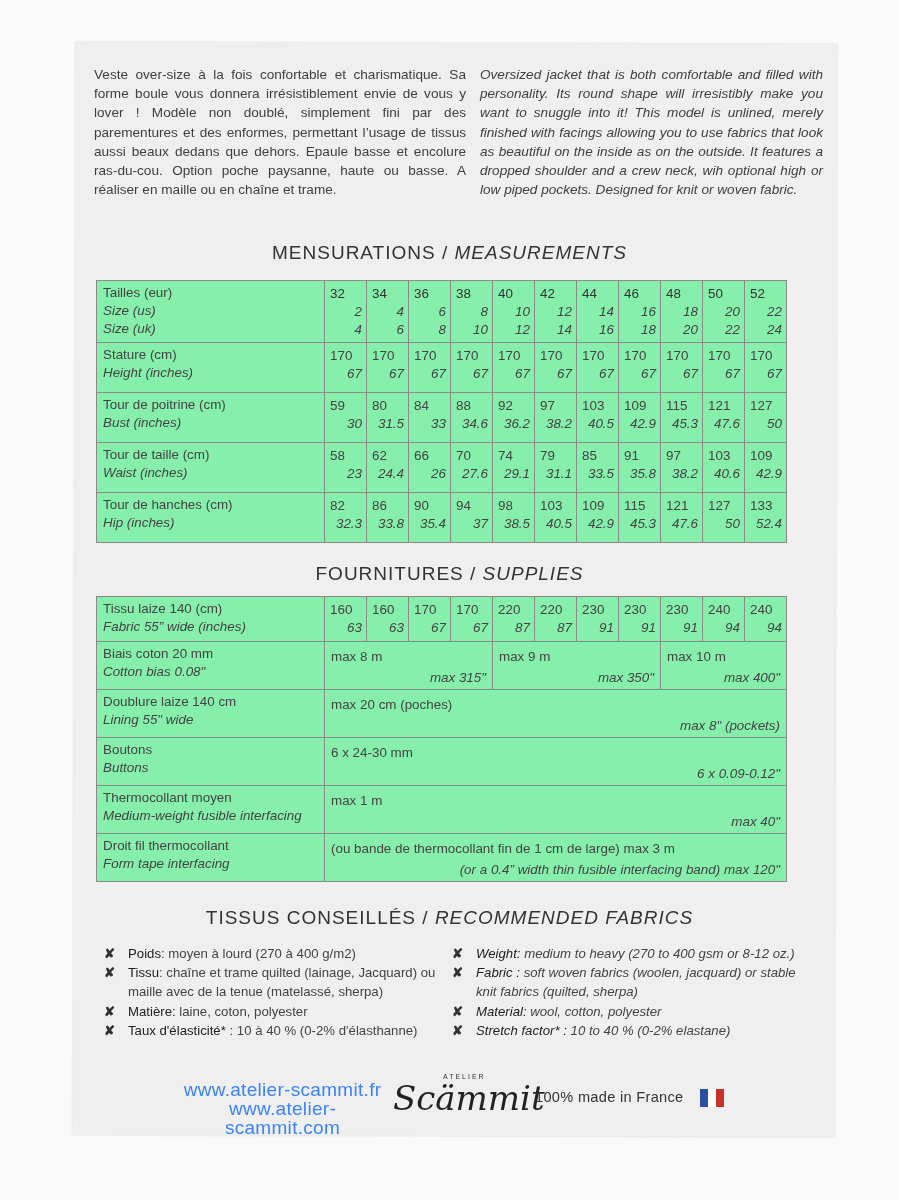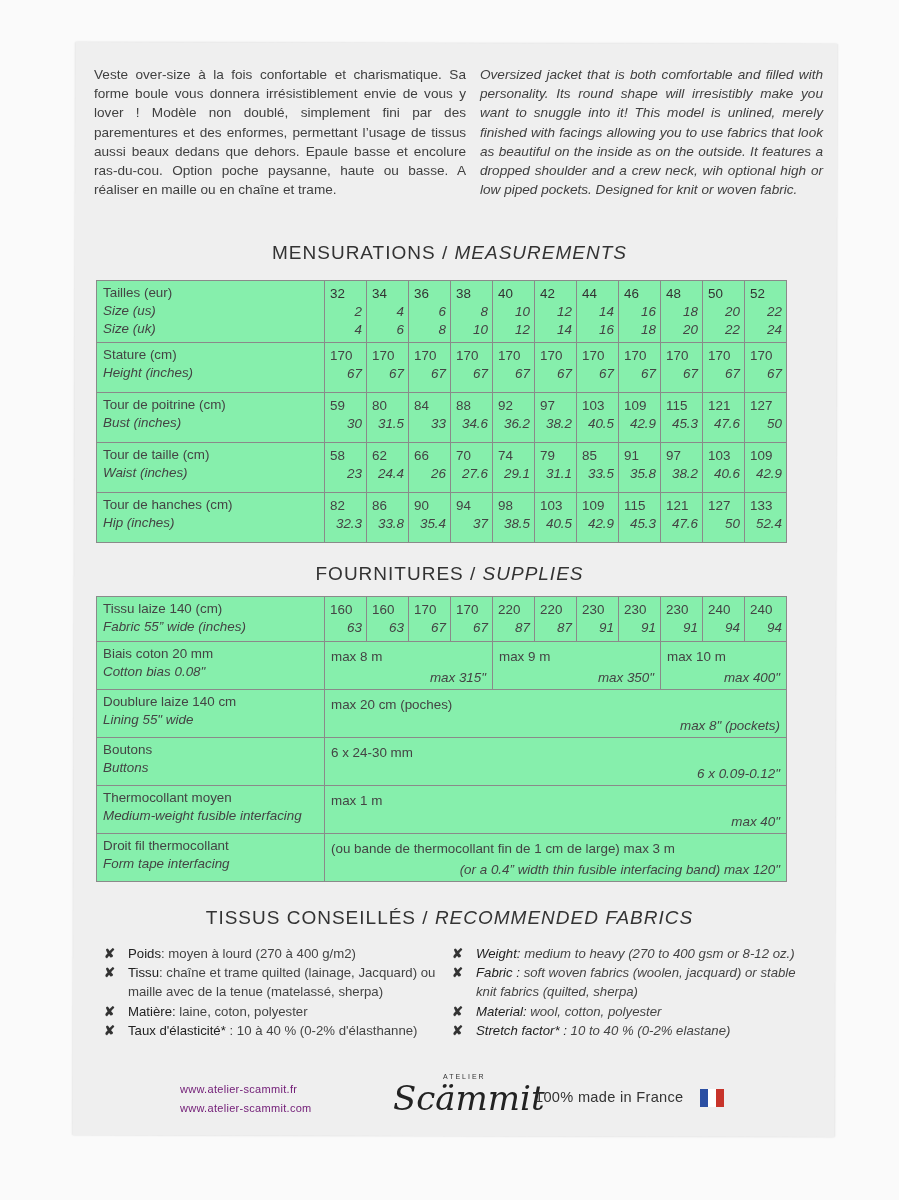--- a/index.html
+++ b/index.html
@@ -33,21 +33,21 @@
   .num .it { display:block; text-align:right; padding-right:4px; font-style:italic; line-height:18px; }
   .num.dark .top { color:#333; }
   .span .top { display:block; padding-left:6px; line-height:18px; padding-top:6px; }
   .span .it { display:block; text-align:right; padding-right:6px; font-style:italic; line-height:18px; padding-top:3px; }
   .fabrics { position:absolute; top:944px; font-size:13.2px; line-height:19.2px; color:#444; }
   .fabrics.fr { left:104px; width:345px; }
   .fabrics.en { left:452px; width:345px; font-style:italic; }
   .fab-item { position:relative; padding-left:24px; }
   .fab-item .x { position:absolute; left:0; top:0; font-style:normal; font-weight:bold; color:#333; }
   .fab-item b { font-weight:normal; color:#222; }
-  .footer-links { position:absolute; left:180px; top:1080px; font-size:11px; line-height:19px; text-align:left; width:205px; color:#701a75; letter-spacing:0.3px; }
+  .footer-links { position:absolute; left:180px; top:1080px; font-size:19px; line-height:19px; text-align:center; width:205px; color:#3b82f6; letter-spacing:0.3px; }
   .logo { position:absolute; left:393px; top:1070px; width:115px; height:60px; }
   .logo .atelier { position:absolute; left:50px; top:3px; font-size:7px; letter-spacing:2px; color:#333; }
   .logo .script { position:absolute; left:0; top:8px; font-family:"DejaVu Serif", serif; font-style:italic; font-size:34px; color:#222; }
   .made { position:absolute; left:535px; top:1089px; font-size:14.6px; color:#333; letter-spacing:0.3px; }
   .flag { position:absolute; left:700px; top:1089px; width:24px; height:18px; }
   .flag span { position:absolute; top:0; width:8px; height:18px; }
 </style>
 </head>
 <body>
 

